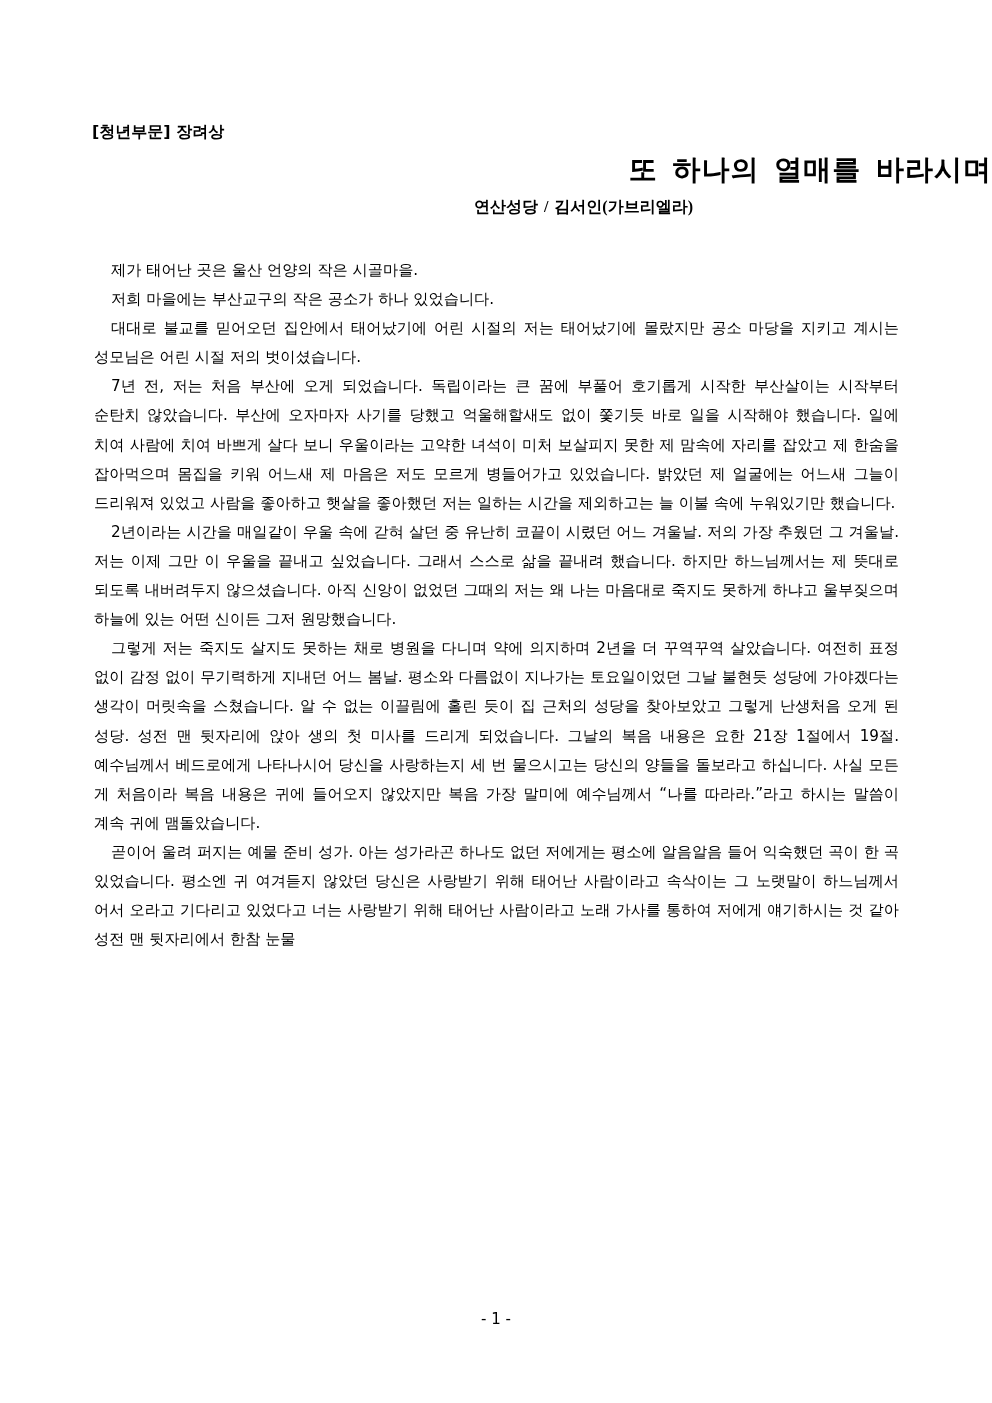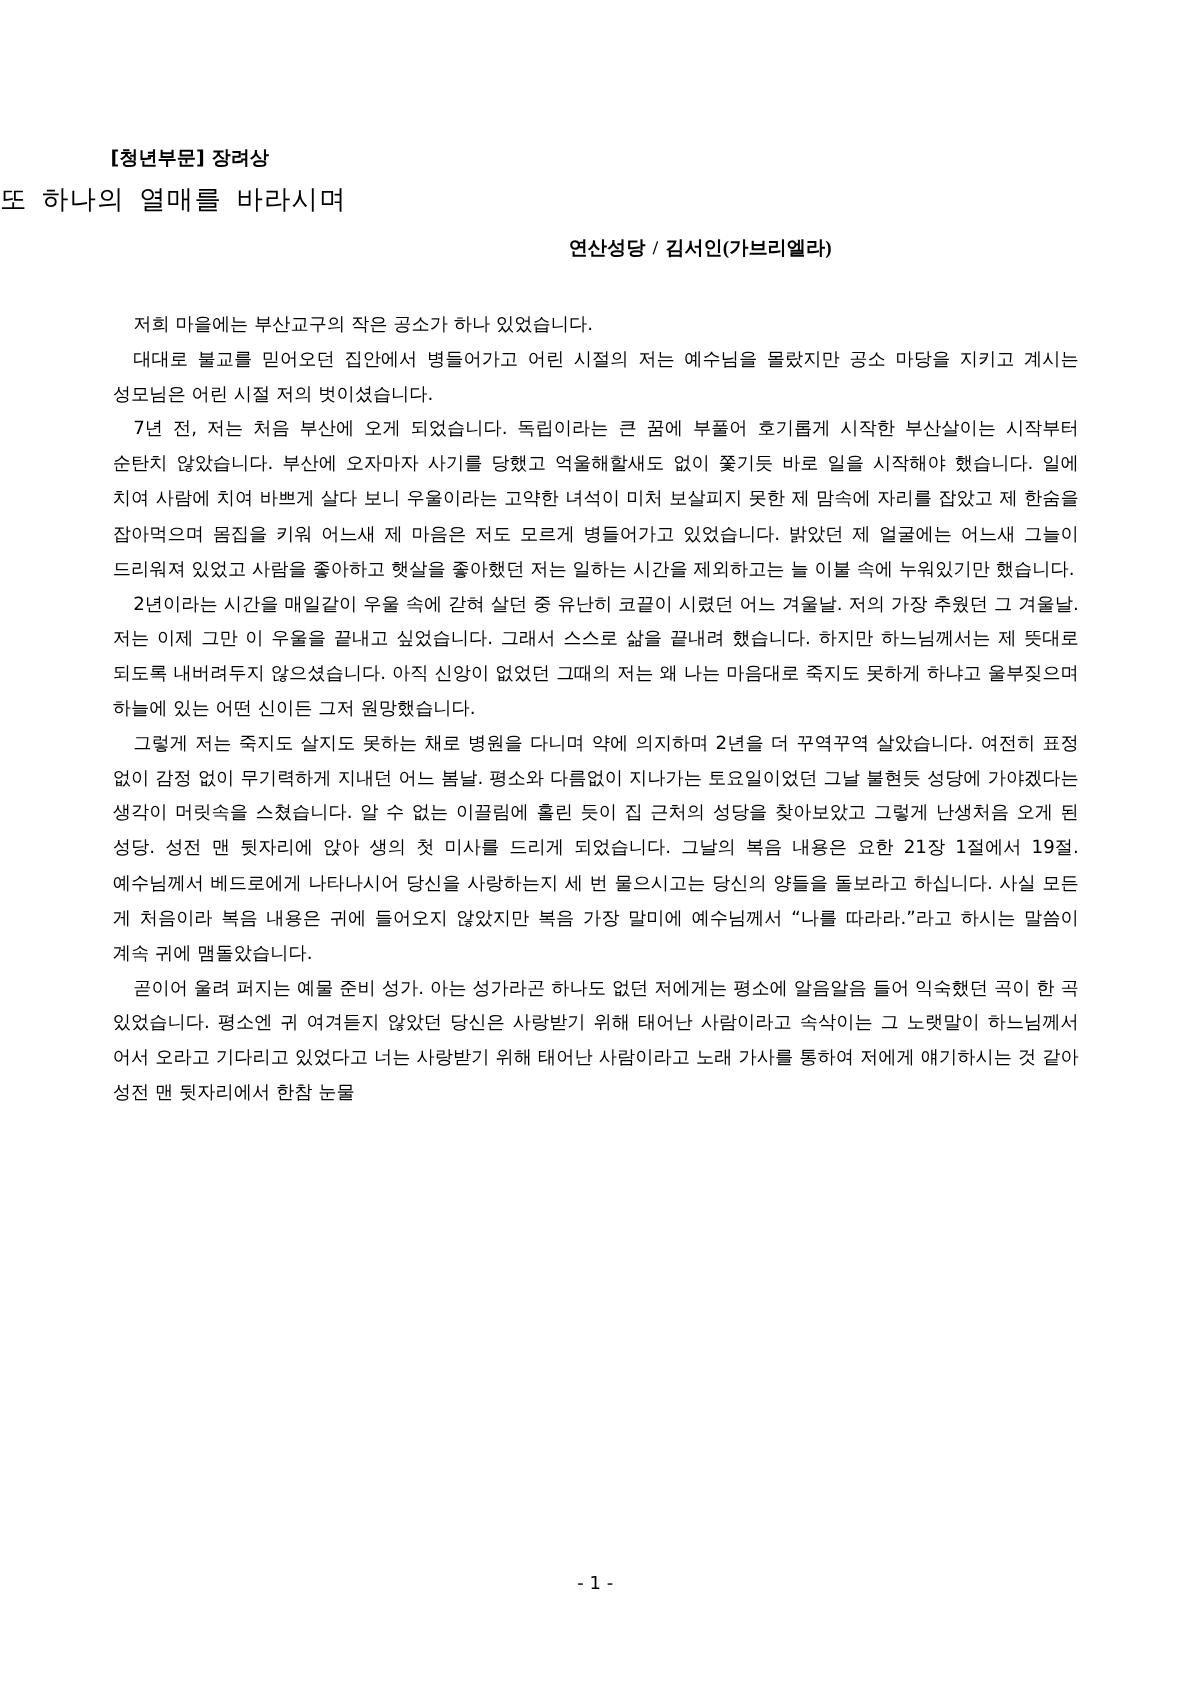--- a/index.html
+++ b/index.html
@@ -3,22 +3,22 @@
   <meta charset="utf-8">
   <style>
     html, body { margin: 0; padding: 0; background: #ffffff; }
     body { width: 992px; height: 1403px; position: relative; overflow: hidden; color: #000; }
     .page { position: absolute; left: 0; top: 0; width: 788px; height: 1403px; background: #fff; }
     .category {
       position: absolute; left: 92px; top: 122px;
       font-family: "DejaVu Sans", sans-serif; font-weight: bold; font-size: 16px; letter-spacing: 0px;
     }
     .title {
-      position: absolute; left: 0; width: 992px; top: 151px; text-align: left;
-      font-family: "DejaVu Sans", sans-serif; font-weight: normal; font-size: 22px; letter-spacing: 1px;
+      position: absolute; left: 0; width: 992px; top: 151px; text-align: right;
+      font-family: "DejaVu Sans", sans-serif; font-weight: bold; font-size: 28px; letter-spacing: 1px;
       word-spacing: 4px;
     }
     .author {
       position: absolute; right: 95px; top: 197px;
       font-family: Liberation Serif, serif; font-weight: bold; font-size: 16px;
       word-spacing: 2px;
     }
     .body {
       position: absolute; left: 94px; top: 256px; width: 805px;
       font-family: "DejaVu Sans", sans-serif; font-size: 15.2px; line-height: 29.1px;
@@ -32,22 +32,23 @@
   </style>
 </head>
 <body>
 
 <div class="page">
   <div class="category">[청년부문] 장려상</div>
   <div class="title">또 하나의 열매를 바라시며</div>
   <div class="author">연산성당 / 김서인(가브리엘라)</div>
 
   <div class="body">
+    <p>제가 태어난 곳은 울산 언양의 작은 시골마을.</p>
     <p>저희 마을에는 부산교구의 작은 공소가 하나 있었습니다.</p>
-    <p>대대로 불교를 믿어오던 집안에서 병들어가고 어린 시절의 저는 예수님을 몰랐지만 공소 마당을 지키고 계시는 성모님은 어린 시절 저의 벗이셨습니다.</p>
+    <p>대대로 불교를 믿어오던 집안에서 태어났기에 어린 시절의 저는 태어났기에 몰랐지만 공소 마당을 지키고 계시는 성모님은 어린 시절 저의 벗이셨습니다.</p>
     <p>7년 전, 저는 처음 부산에 오게 되었습니다. 독립이라는 큰 꿈에 부풀어 호기롭게 시작한 부산살이는 시작부터 순탄치 않았습니다. 부산에 오자마자 사기를 당했고 억울해할새도 없이 쫓기듯 바로 일을 시작해야 했습니다. 일에 치여 사람에 치여 바쁘게 살다 보니 우울이라는 고약한 녀석이 미처 보살피지 못한 제 맘속에 자리를 잡았고 제 한숨을 잡아먹으며 몸집을 키워 어느새 제 마음은 저도 모르게 병들어가고 있었습니다. 밝았던 제 얼굴에는 어느새 그늘이 드리워져 있었고 사람을 좋아하고 햇살을 좋아했던 저는 일하는 시간을 제외하고는 늘 이불 속에 누워있기만 했습니다.</p>
     <p>2년이라는 시간을 매일같이 우울 속에 갇혀 살던 중 유난히 코끝이 시렸던 어느 겨울날. 저의 가장 추웠던 그 겨울날. 저는 이제 그만 이 우울을 끝내고 싶었습니다. 그래서 스스로 삶을 끝내려 했습니다. 하지만 하느님께서는 제 뜻대로 되도록 내버려두지 않으셨습니다. 아직 신앙이 없었던 그때의 저는 왜 나는 마음대로 죽지도 못하게 하냐고 울부짖으며 하늘에 있는 어떤 신이든 그저 원망했습니다.</p>
     <p>그렇게 저는 죽지도 살지도 못하는 채로 병원을 다니며 약에 의지하며 2년을 더 꾸역꾸역 살았습니다. 여전히 표정 없이 감정 없이 무기력하게 지내던 어느 봄날. 평소와 다름없이 지나가는 토요일이었던 그날 불현듯 성당에 가야겠다는 생각이 머릿속을 스쳤습니다. 알 수 없는 이끌림에 홀린 듯이 집 근처의 성당을 찾아보았고 그렇게 난생처음 오게 된 성당. 성전 맨 뒷자리에 앉아 생의 첫 미사를 드리게 되었습니다. 그날의 복음 내용은 요한 21장 1절에서 19절. 예수님께서 베드로에게 나타나시어 당신을 사랑하는지 세 번 물으시고는 당신의 양들을 돌보라고 하십니다. 사실 모든 게 처음이라 복음 내용은 귀에 들어오지 않았지만 복음 가장 말미에 예수님께서 “나를 따라라.”라고 하시는 말씀이 계속 귀에 맴돌았습니다.</p>
     <p>곧이어 울려 퍼지는 예물 준비 성가. 아는 성가라곤 하나도 없던 저에게는 평소에 알음알음 들어 익숙했던 곡이 한 곡 있었습니다. 평소엔 귀 여겨듣지 않았던 당신은 사랑받기 위해 태어난 사람이라고 속삭이는 그 노랫말이 하느님께서 어서 오라고 기다리고 있었다고 너는 사랑받기 위해 태어난 사람이라고 노래 가사를 통하여 저에게 얘기하시는 것 같아 성전 맨 뒷자리에서 한참 눈물</p>
   </div>
 
   <div class="page-number">- 1 -</div>
 </div>
 
 </body></html>

